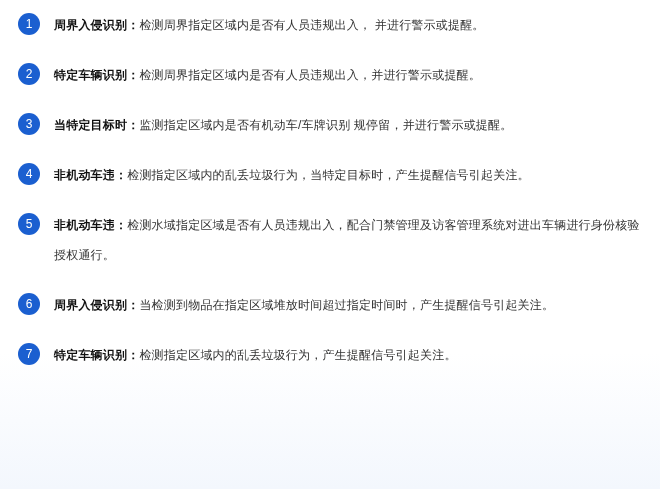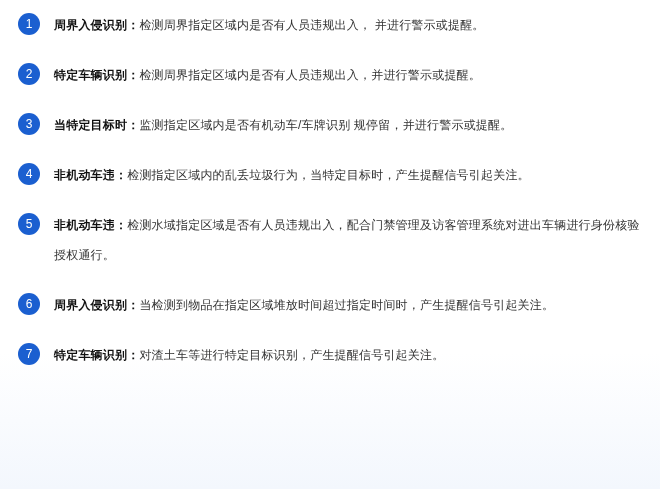--- a/index.html
+++ b/index.html
@@ -106,18 +106,18 @@
     <div class="item">
       <div class="badge">6</div>
       <div class="body">
         <span class="title">周界入侵识别</span><span class="colon">：</span><span class="desc">当检测到物品在指定区域堆放时间超过指定时间时，产生提醒信号引起关注。</span>
       </div>
     </div>
 
     <div class="item">
       <div class="badge">7</div>
       <div class="body">
-        <span class="title">特定车辆识别</span><span class="colon">：</span><span class="desc">对渣土车等进行特定目标识别，产生提醒信号引起关注。</span>
+        <span class="title">特定车辆识别</span><span class="colon">：</span><span class="desc">检测指定区域内的乱丢垃圾行为，产生提醒信号引起关注。</span>
       </div>
     </div>
 
   </div>
 </div>
 
 </body></html>

